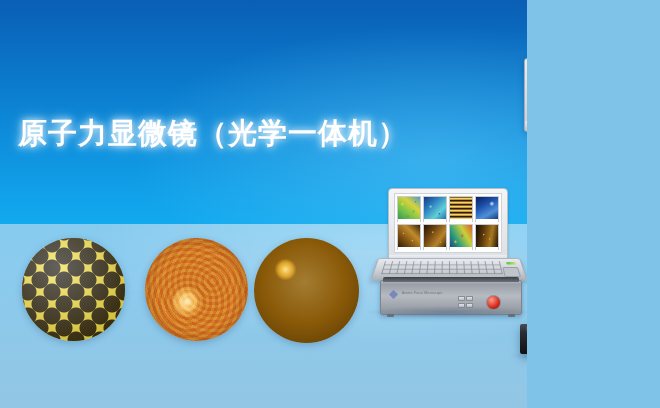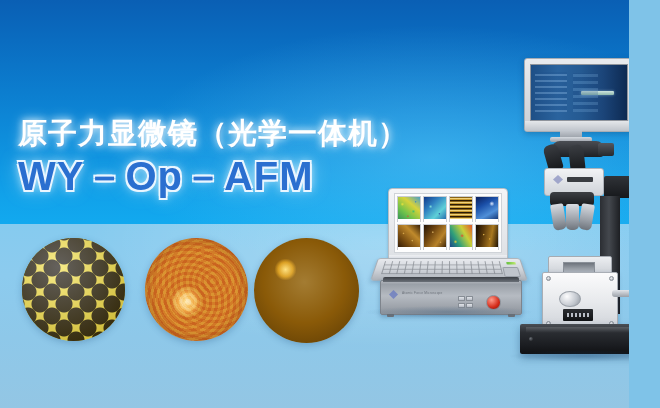--- a/index.html
+++ b/index.html
@@ -1,21 +1,21 @@
 <!DOCTYPE html>
 <html><head>
 <meta charset="utf-8">
 <style>
   html,body{margin:0;padding:0;}
   body{
     width:660px;height:408px;overflow:hidden;
     font-family:"Liberation Sans","DejaVu Sans",sans-serif;
     background:#7fc3e8;
   }
-  .banner{position:relative;width:629px;height:408px;overflow:hidden;}
+  .banner{position:relative;width:527px;height:408px;overflow:hidden;}
 
   
   .bg-top{
     position:absolute;left:0;top:0;width:660px;height:224px;
     background:linear-gradient(180deg,#0a5fb4 0%,#0a6cc0 18%,#0d86d6 52%,#11a2ea 88%,#12a9ef 100%);
   }
   .bg-bottom{
     position:absolute;left:0;top:224px;width:660px;height:184px;
     background:linear-gradient(180deg,#86cbef 0%,#8ccbee 28%,#8ec8e9 62%,#93c6e4 100%);
   }
@@ -295,21 +295,20 @@
 <body>
 
 <div class="banner">
 
   <div class="bg-top"></div>
   <div class="bg-bottom"></div>
   <div class="bg-glow"></div>
 
   <div class="title-block">
     <div class="title-cn">原子力显微镜（光学一体机）</div>
-    <div class="title-en">WY－Op－AFM</div>
   </div>
 
   <div class="circle circle-1">
     <div class="dots"></div>
     <div class="dots2"></div>
     <div class="c1-shade"></div>
   </div>
   <div class="circle circle-2">
     <div class="c2-rings"></div>
     <div class="c2-rings2"></div>

